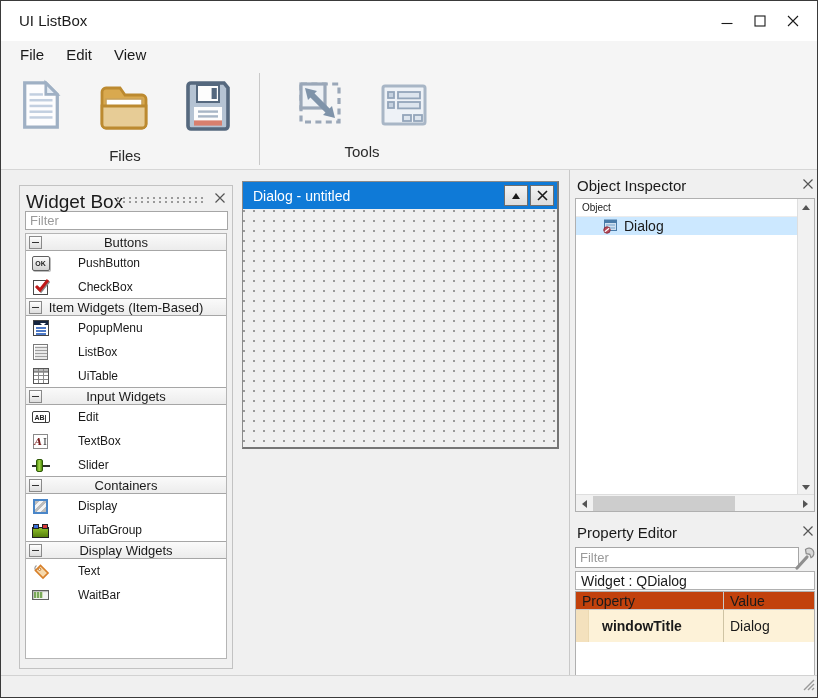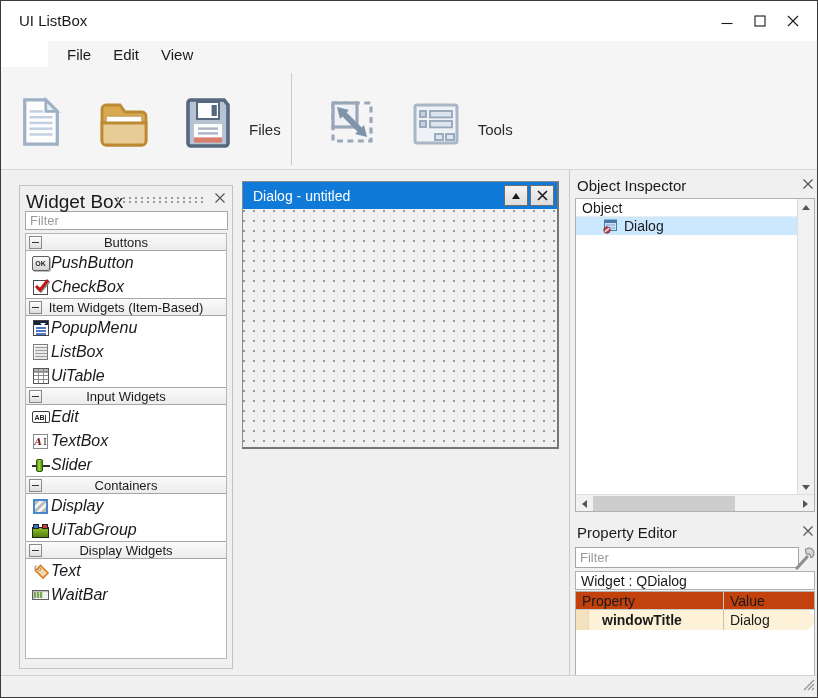--- a/index.html
+++ b/index.html
@@ -9,27 +9,27 @@
             border:1px solid #3a3a3a; overflow:hidden; }
 
   
   .titlebar { position:absolute; top:0; left:0; right:0; height:40px; background:#fff; }
   .app-title { position:absolute; left:18px; top:11px; font-size:15px; color:#1a1a1a; }
   .win-controls { position:absolute; right:8px; top:7px; display:flex; }
   .win-btn { width:33px; height:26px; display:flex; align-items:center; justify-content:center; }
 
   
   .menubar { position:absolute; top:40px; left:0; right:0; height:26px; background:#f5f5f5;
-             display:flex; align-items:center; padding-left:8px;margin-left:47px; }
+             display:flex; align-items:center; padding-left:8px; }
   .menu-item { font-size:15px; padding:2px 11px; color:#1a1a1a; }
 
   
   .toolbar { position:absolute; top:66px; left:0; right:0; height:103px; background:#f5f5f5;
              border-bottom:1px solid #d6d6d6; display:flex; }
-  .tb-group { display:flex; flex-direction:row; align-items:center; padding-top:11px; }
+  .tb-group { display:flex; flex-direction:column; align-items:center; padding-top:11px; }
   .tb-icons { display:flex; align-items:flex-end; }
   .tb-btn { padding:0 17px; }
   .tb-label { margin-top:11px; font-size:15px; color:#2a2a2a; }
   .tb-sep { width:1px; background:#c9c9c9; margin:6px 0 4px 10px; }
   .g2 { padding-left:18px; }
 
   
   .main { position:absolute; top:169px; left:0; right:0; height:506px; background:#f0f0f0; }
   .v-sep { position:absolute; left:568px; top:0; bottom:0; width:1px; background:#c9c9c9; }
 
@@ -48,21 +48,21 @@
   .wb-filter::placeholder { color:#9a9a9a; }
   .wb-list { margin:3px 5px 0 5px; height:426px; background:#fff; border:1px solid #b5b5b5;
              overflow:hidden; }
   .wb-cat { height:18px; background:linear-gradient(#fafafa,#ececec); border:1px solid #a6a6a6;
             margin:-1px -1px 0 -1px; display:flex; align-items:center; position:relative; }
   .collapse-btn { position:absolute; left:3px; top:2px; width:13px; height:13px;
                   border:1px solid #8a8a8a; background:linear-gradient(#fff,#ddd); }
   .collapse-btn::after { content:""; position:absolute; left:2px; right:2px; top:5px; height:1px; background:#333; }
   .cat-lbl { flex:1; text-align:center; font-size:13px; color:#1a1a1a; }
   .wb-item { height:24px; display:flex; align-items:center; padding-left:5px; }
-  .wb-item .lbl { margin-left:1px; font-size:16px;font-style:italic; }
+  .wb-item .lbl { margin-left:28px; font-size:12px; }
   .ico { width:19px; height:19px; display:flex; align-items:center; justify-content:center; flex:none; }
 
   
   .ico-push { width:18px; height:15px; border:1px solid #5f5f5f; border-radius:2px;
               background:linear-gradient(#fcfcfc,#d2d2d2); box-shadow:1px 1px 0 #bbb;
               font-size:7px; font-weight:bold; color:#222; letter-spacing:0; align-self:center; }
   .ico-radio { width:14px; height:14px; border-radius:50%; border:2px solid #3f3f3f; background:#fff;
                display:flex; align-items:center; justify-content:center; }
   .ico-radio .dot { width:6px; height:6px; border-radius:50%; background:#111; }
   .ico-check { position:relative; width:15px; height:15px; border:1px solid #4a4a4a; background:#fff; }
@@ -110,21 +110,21 @@
   .dlg-canvas { flex:1; background-color:#f0f0f0;
             background-image:radial-gradient(circle,#9a9a9a 1px, transparent 1.2px);
             background-size:10px 10px; background-position:6px 7px; }
 
   
   .oi-titlerow { position:absolute; left:572px; top:6px; width:243px; height:20px; }
   .oi-title { position:absolute; left:4px; top:1px; font-size:15px; }
   .oi-x { position:absolute; right:0; top:0; }
   .oi-tree { position:absolute; left:574px; top:28px; width:240px; height:314px;
              background:#fff; border:1px solid #b0b0b0; overflow:hidden; }
-  .oi-colheader { height:18px; border-bottom:1px solid #ececec; font-size:14px; padding-left:6px;
+  .oi-colheader { height:18px; border-bottom:1px solid #ececec; font-size:10px; padding-left:6px;
              display:flex; align-items:center; }
   .oi-row { height:18px; background:#cce8ff; display:flex; align-items:center; padding-left:26px; }
   .oi-row .lbl { margin-left:6px; font-size:14px; }
   .vscroll { position:absolute; right:0; top:0; width:17px; height:297px; background:#f1f1f1;
              border-left:1px solid #dedede; }
   .hscroll { position:absolute; left:0; right:0; bottom:0; height:17px; background:#f1f1f1;
              border-top:1px solid #dedede; }
   .sb-btn { position:absolute; width:17px; height:17px; display:flex; align-items:center; justify-content:center; }
   .sb-up { top:0; right:0; } .sb-down { bottom:0; right:0; }
   .sb-left { left:0; top:0; } .sb-right { right:0; top:0; }
@@ -147,21 +147,21 @@
               border:1px solid #b0b0b0; font-size:14px; display:flex; align-items:center; padding-left:5px; }
   .pe-table { position:absolute; left:574px; top:421px; width:240px; height:85px; background:#fff;
               border:1px solid #b0b0b0; overflow:hidden; }
   .pt-header { display:flex; height:18px; background:#c2410c; border-bottom:1px solid #c9c9c9; }
   .pt-header .c1 { width:148px; border-right:1px solid #c9c9c9; padding-left:6px; font-size:14px;
               display:flex; align-items:center; }
   .pt-header .c2 { flex:1; padding-left:6px; font-size:14px; display:flex; align-items:center; }
   .pt-group { height:19px; background:#9e9e9e; display:flex; align-items:center; }
   .pt-group .minus { width:7px; height:2px; background:#fff; margin-left:9px; }
   .pt-group .lbl { margin-left:10px; font-size:14px; font-weight:bold; color:#fff; }
-  .pt-row { height:20px; display:flex; background:#fdf2d8;border-radius:9px; }
+  .pt-row { height:32px; display:flex; background:#fdf2d8; }
   .pt-row .gutter { width:13px; background:#f4e1bd; border-right:1px solid #ecd9b2; }
   .pt-row .pname { width:135px; font-size:14px; font-weight:bold; display:flex; align-items:center;
               padding-left:13px; border-right:1px solid #cfc4a4; }
   .pt-row .pval { flex:1; font-size:14px; display:flex; align-items:center; padding-left:6px; }
 
   
   .statusbar { position:absolute; left:0; right:0; bottom:0; height:22px; background:#f0f0f0;
                border-top:1px solid #d2d2d2; }
   .grip { position:absolute; right:2px; bottom:2px; }
 </style>

